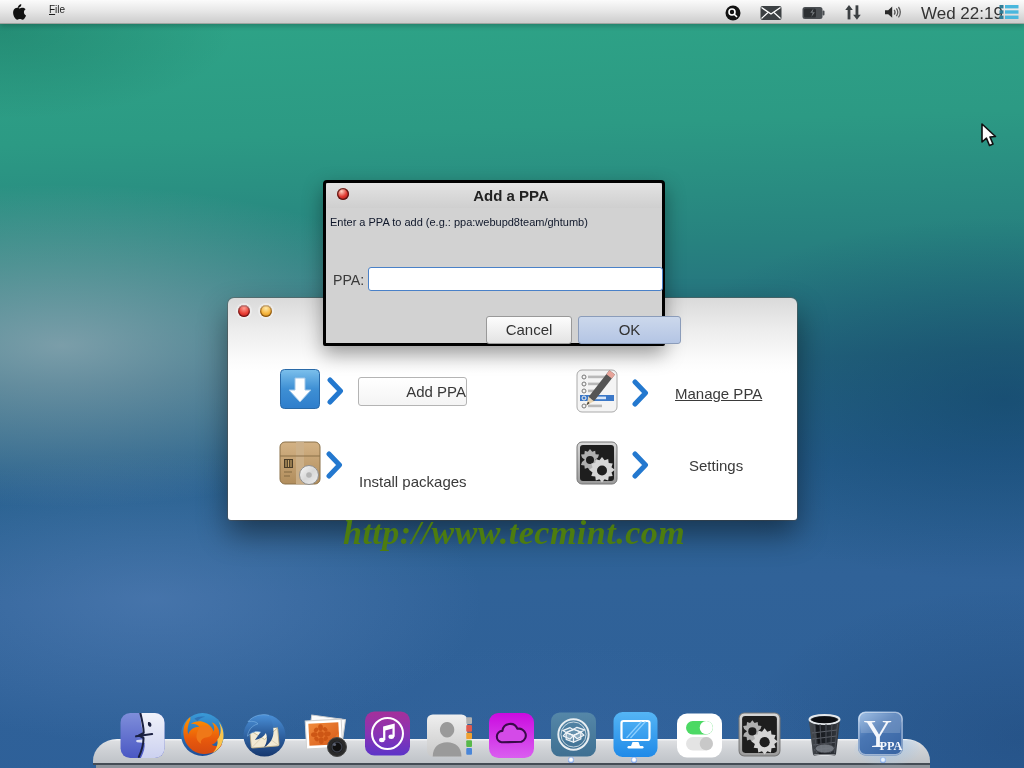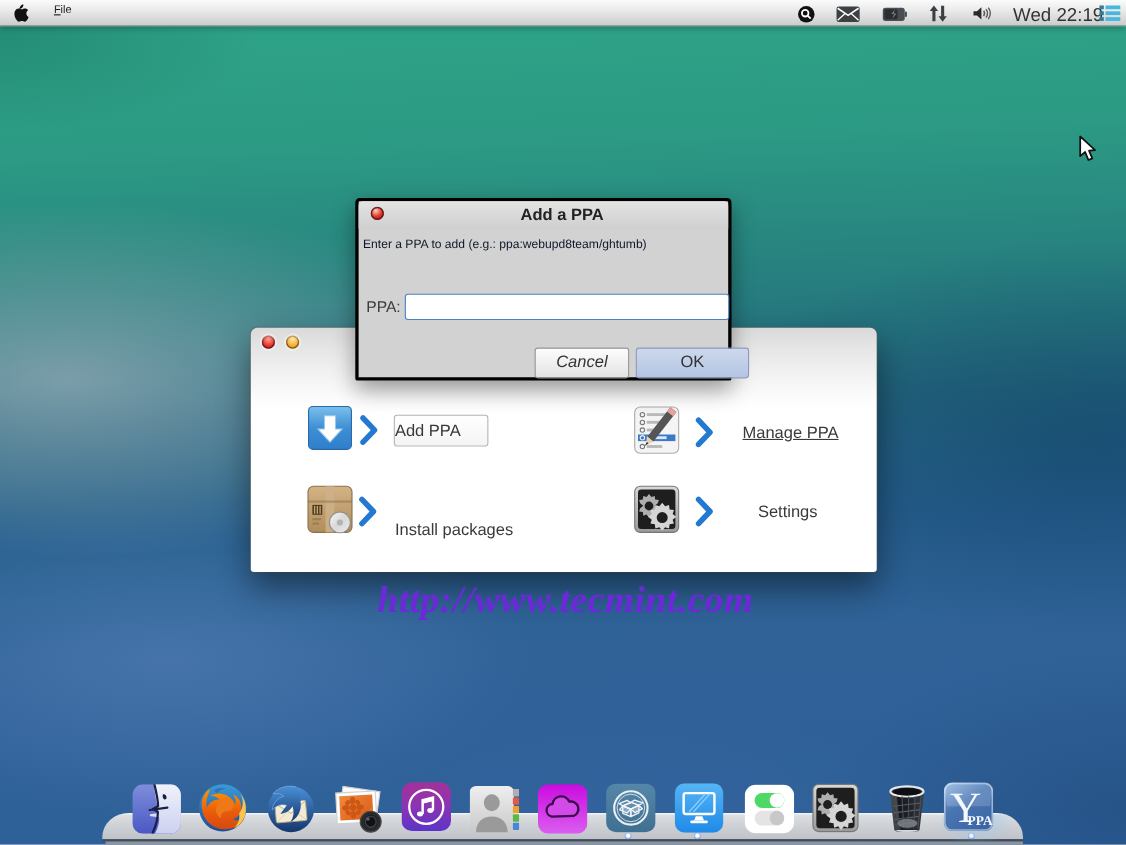--- a/index.html
+++ b/index.html
@@ -30,45 +30,45 @@
 #mainwin{position:absolute;left:228px;top:298px;width:569px;height:222px;
 border-radius:6px 6px 3px 3px;
 background:linear-gradient(#dadada 0, #ececec 30px, #fbfbfb 62px, #ffffff 75px);
 box-shadow:0 14px 30px rgba(0,0,0,.45), 0 0 0 1px rgba(100,100,100,.55);}
 .wbtn{position:absolute;width:12px;height:12px;border-radius:50%;}
 #wred{left:9.5px;top:6.5px;background:radial-gradient(circle at 50% 28%, #ff9e92 0%, #ea4036 50%, #aa1014 95%);box-shadow:inset 0 1px 1px rgba(255,255,255,.55), inset 0 0 0 1.2px rgba(95,15,15,.8), 0 0 0 2px rgba(248,248,248,.45);}
 #wyel{left:31.5px;top:6.5px;background:radial-gradient(circle at 50% 28%, #ffe8a8 0%, #f5b43c 52%, #bf7f16 95%);box-shadow:inset 0 1px 1px rgba(255,255,255,.55), inset 0 0 0 1.2px rgba(120,70,8,.8), 0 0 0 2px rgba(248,248,248,.45);}
 .rowicon{position:absolute;}
 .chev{position:absolute;}
 .rowlabel{position:absolute;font-size:15px;color:#3a3a3a;}
-#addppabtn{position:absolute;left:130px;top:79px;width:86px;height:29px;box-sizing:border-box;
+#addppabtn{position:absolute;left:130px;top:79px;width:109px;height:29px;box-sizing:border-box;
 background:linear-gradient(#ffffff,#f4f4f4);border:1px solid #b4b4b4;border-radius:3px;
-font-size:15px;color:#383838;text-align:left;line-height:27px;}
+font-size:15px;color:#383838;text-align:right;line-height:27px;}
 
 #dialog{position:absolute;left:323px;top:180px;width:342px;height:166px;
 background:#d2d2d2;border:3px solid #000000;box-sizing:border-box;border-radius:4px 4px 2px 2px;
 box-shadow:0 8px 20px rgba(0,0,0,.38);}
 #dlg-titlebar{position:absolute;left:0;top:0;width:100%;height:25px;
 background:linear-gradient(#e3e3e3,#cfcfcf);border-radius:4px 4px 0 0;}
 #dlg-red{position:absolute;left:11px;top:5px;width:12px;height:12px;border-radius:50%;
 background:radial-gradient(circle at 38% 28%, #ffd0c0 0%, #e03830 48%, #a81014 88%);
 box-shadow:inset 0 0 0 1.3px rgba(70,20,16,.8);}
 #dlg-title{position:absolute;left:17px;top:4px;width:100%;text-align:center;font-size:15px;font-weight:bold;color:#222;}
 #dlg-msg{position:absolute;left:4px;top:33px;width:340px;font-size:11px;color:#0f172a;white-space:nowrap;}
 #dlg-ppa{position:absolute;left:7px;top:89px;font-size:14.2px;color:#3a3a3a;}
 #dlg-input{position:absolute;left:42px;top:84px;width:295px;height:24px;box-sizing:border-box;
 background:#fff;border:1px solid #4a81c8;border-radius:3px;}
 .dlgbtn{position:absolute;top:133px;height:28px;box-sizing:border-box;border-radius:3px;
 font-size:15px;color:#333;text-align:center;line-height:26px;}
-#dlg-cancel{left:160px;width:86px;background:linear-gradient(#fdfdfd,#e3e3e3);border:1px solid #999;font-style:italic;}
+#dlg-cancel{left:160px;width:86px;background:linear-gradient(#fdfdfd,#e3e3e3);border:1px solid #999;}
 #dlg-ok{left:252px;width:103px;background:linear-gradient(#ccd8ec,#b4c5e4);border:1px solid #8b9cba;}
 
 #tecmint{position:absolute;left:343px;top:514px;width:400px;
 font-family:"Liberation Serif",serif;font-style:italic;font-weight:bold;
-font-size:34px;color:#6d28d9;letter-spacing:0.5px;margin-top:13px;}
+font-size:34px;color:#4d7c0f;letter-spacing:0.5px;}
 
 #dockpanel{position:absolute;left:93px;top:739px;width:837px;height:24px;
 border-radius:24px 24px 0 0 / 22px 22px 0 0;
 background:linear-gradient(#f7f8f9 0%, #dcdee1 10%, #cdd0d4 50%, #bfc3c8 100%);
 }
 #dockline{position:absolute;left:93px;top:763px;width:837px;height:2px;background:#454c55;}
 #dockbottom{position:absolute;left:96px;top:765px;width:834px;height:3px;background:#8e949c;}
 .dicon{position:absolute;top:712px;width:45px;height:45px;}
 .ddot{position:absolute;top:757px;width:6px;height:6px;border-radius:50%;
 background:radial-gradient(circle at 50% 45%, #ffffff 0 30%, #5f8fe8 75%, #3c6fd8);}

